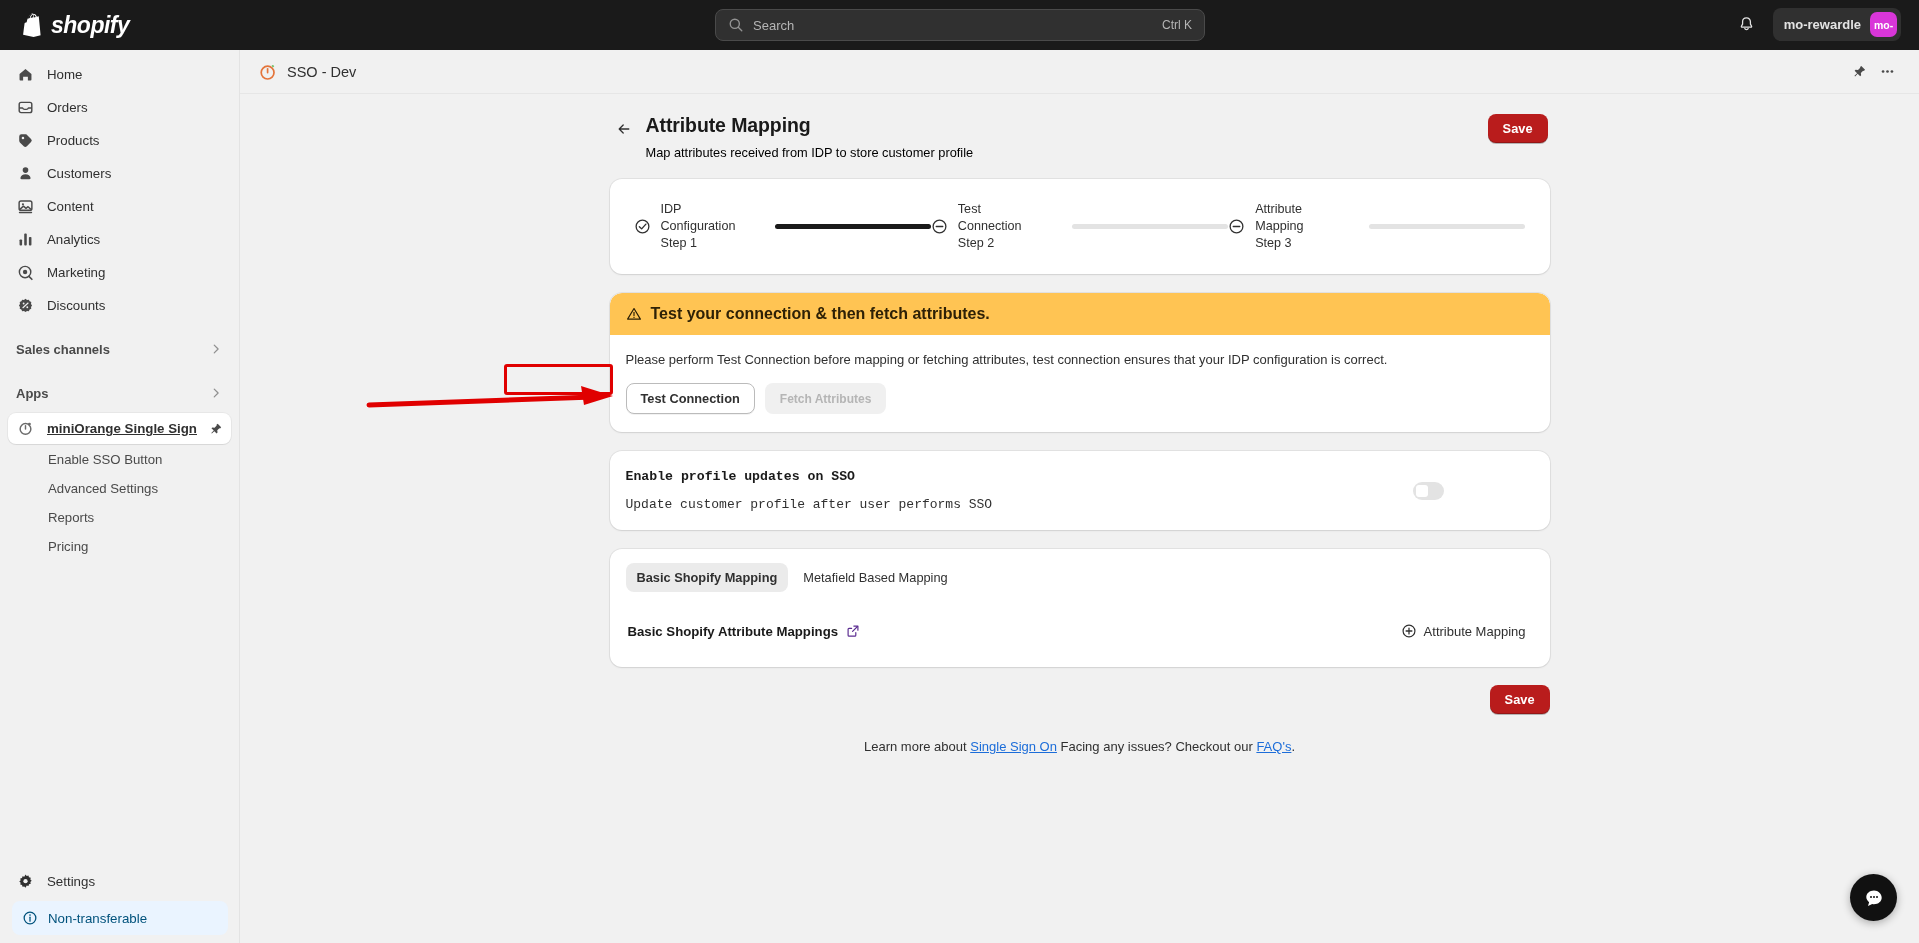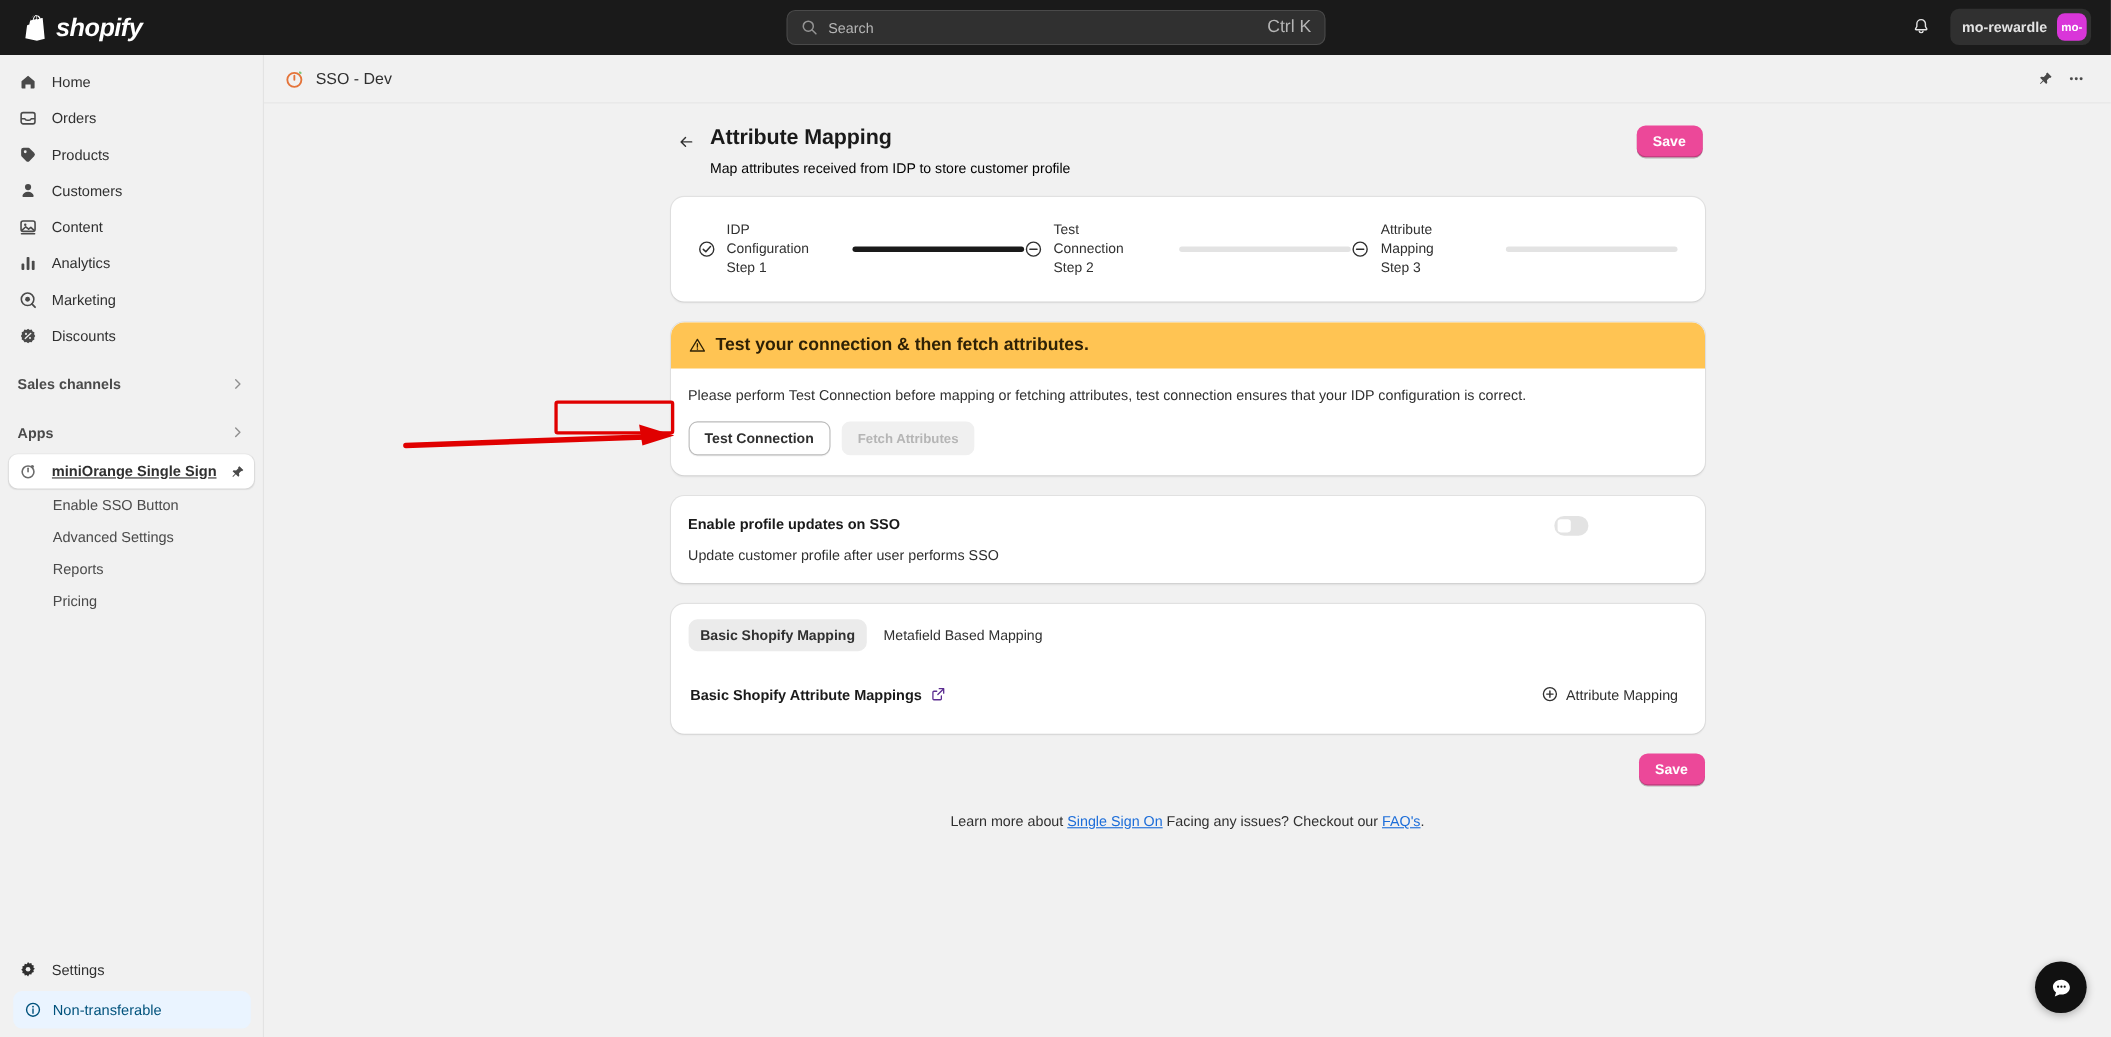--- a/index.html
+++ b/index.html
@@ -34,21 +34,21 @@
     border: 1px solid #4a4a4a;
     border-radius: 8px;
     display: flex; align-items: center;
     padding: 0 12px;
     cursor: text;
   }
   .search-icon { width: 16px; height: 16px; flex: 0 0 auto; opacity: .75; }
   .search-placeholder {
     color: #b5b5b5; font-size: 13px; margin-left: 9px; flex: 1;
   }
-  .search-kbd { color: #b5b5b5; font-size: 16px; }
+  .search-kbd { color: #b5b5b5; font-size: 12px; }
   .topbar-right {
     position: absolute; right: 18px; top: 8px;
     display: flex; align-items: center; gap: 10px;
   }
   .bell-btn {
     width: 32px; height: 33px; border-radius: 8px;
     display: flex; align-items: center; justify-content: center;
     cursor: pointer;
   }
   .account-pill {
@@ -139,21 +139,21 @@
 
   .title-row { display: flex; align-items: flex-start; padding: 0 2px; }
   .back-btn {
     width: 24px; height: 24px; border-radius: 6px; margin-top: 3px;
     display: flex; align-items: center; justify-content: center; cursor: pointer;
   }
   .title-text { margin-left: 10px; flex: 1; }
   .page-title { font-size: 19.5px; font-weight: 700; color: #1a1a1a; letter-spacing: -0.1px; }
   .page-sub { font-size: 12.8px; color: #000000; margin-top: 8px; }
   .save-btn {
-    background: #ec4899; color: #fff;
+    background: #b91c1c; color: #fff;
     font-size: 12.8px; font-weight: 650;
     border: none; border-radius: 8px;
     padding: 7px 15px; cursor: pointer;
     box-shadow: 0 1px 0 rgba(0,0,0,.25), inset 0 -1px 0 rgba(0,0,0,.2);
   }
 
   .card {
     background: #fff; border-radius: 12px;
     box-shadow: 0 0 0 1px rgba(0,0,0,.06), 0 1px 2px rgba(0,0,0,.08);
     margin-top: 19px;
@@ -187,21 +187,21 @@
     box-shadow: 0 1px 0 rgba(0,0,0,.05);
   }
   .btn-disabled {
     background: #f0f0f0; color: #b5b5b5;
     font-size: 12px; font-weight: 600;
     border: 1px solid transparent; border-radius: 8px;
     padding: 7px 14px; cursor: not-allowed;
   }
 
   
-  .pu-card { padding: 18px 20px 18px 16px; display: flex; align-items: flex-start; }
+  .pu-card { padding: 18px 20px 18px 16px; display: flex; align-items: center; font-family: Liberation Mono, monospace; }
   .pu-left { flex: 1; }
   .pu-title { font-size: 13.2px; font-weight: 700; color: #1a1a1a; }
   .pu-sub { font-size: 13px; color: #303030; margin-top: 13px; }
   .toggle {
     width: 31px; height: 18px; border-radius: 10px;
     background: #e3e3e3; position: relative; cursor: pointer;
     margin-right: 86px;
   }
   .toggle .knob {
     position: absolute; left: 3px; top: 3px;

